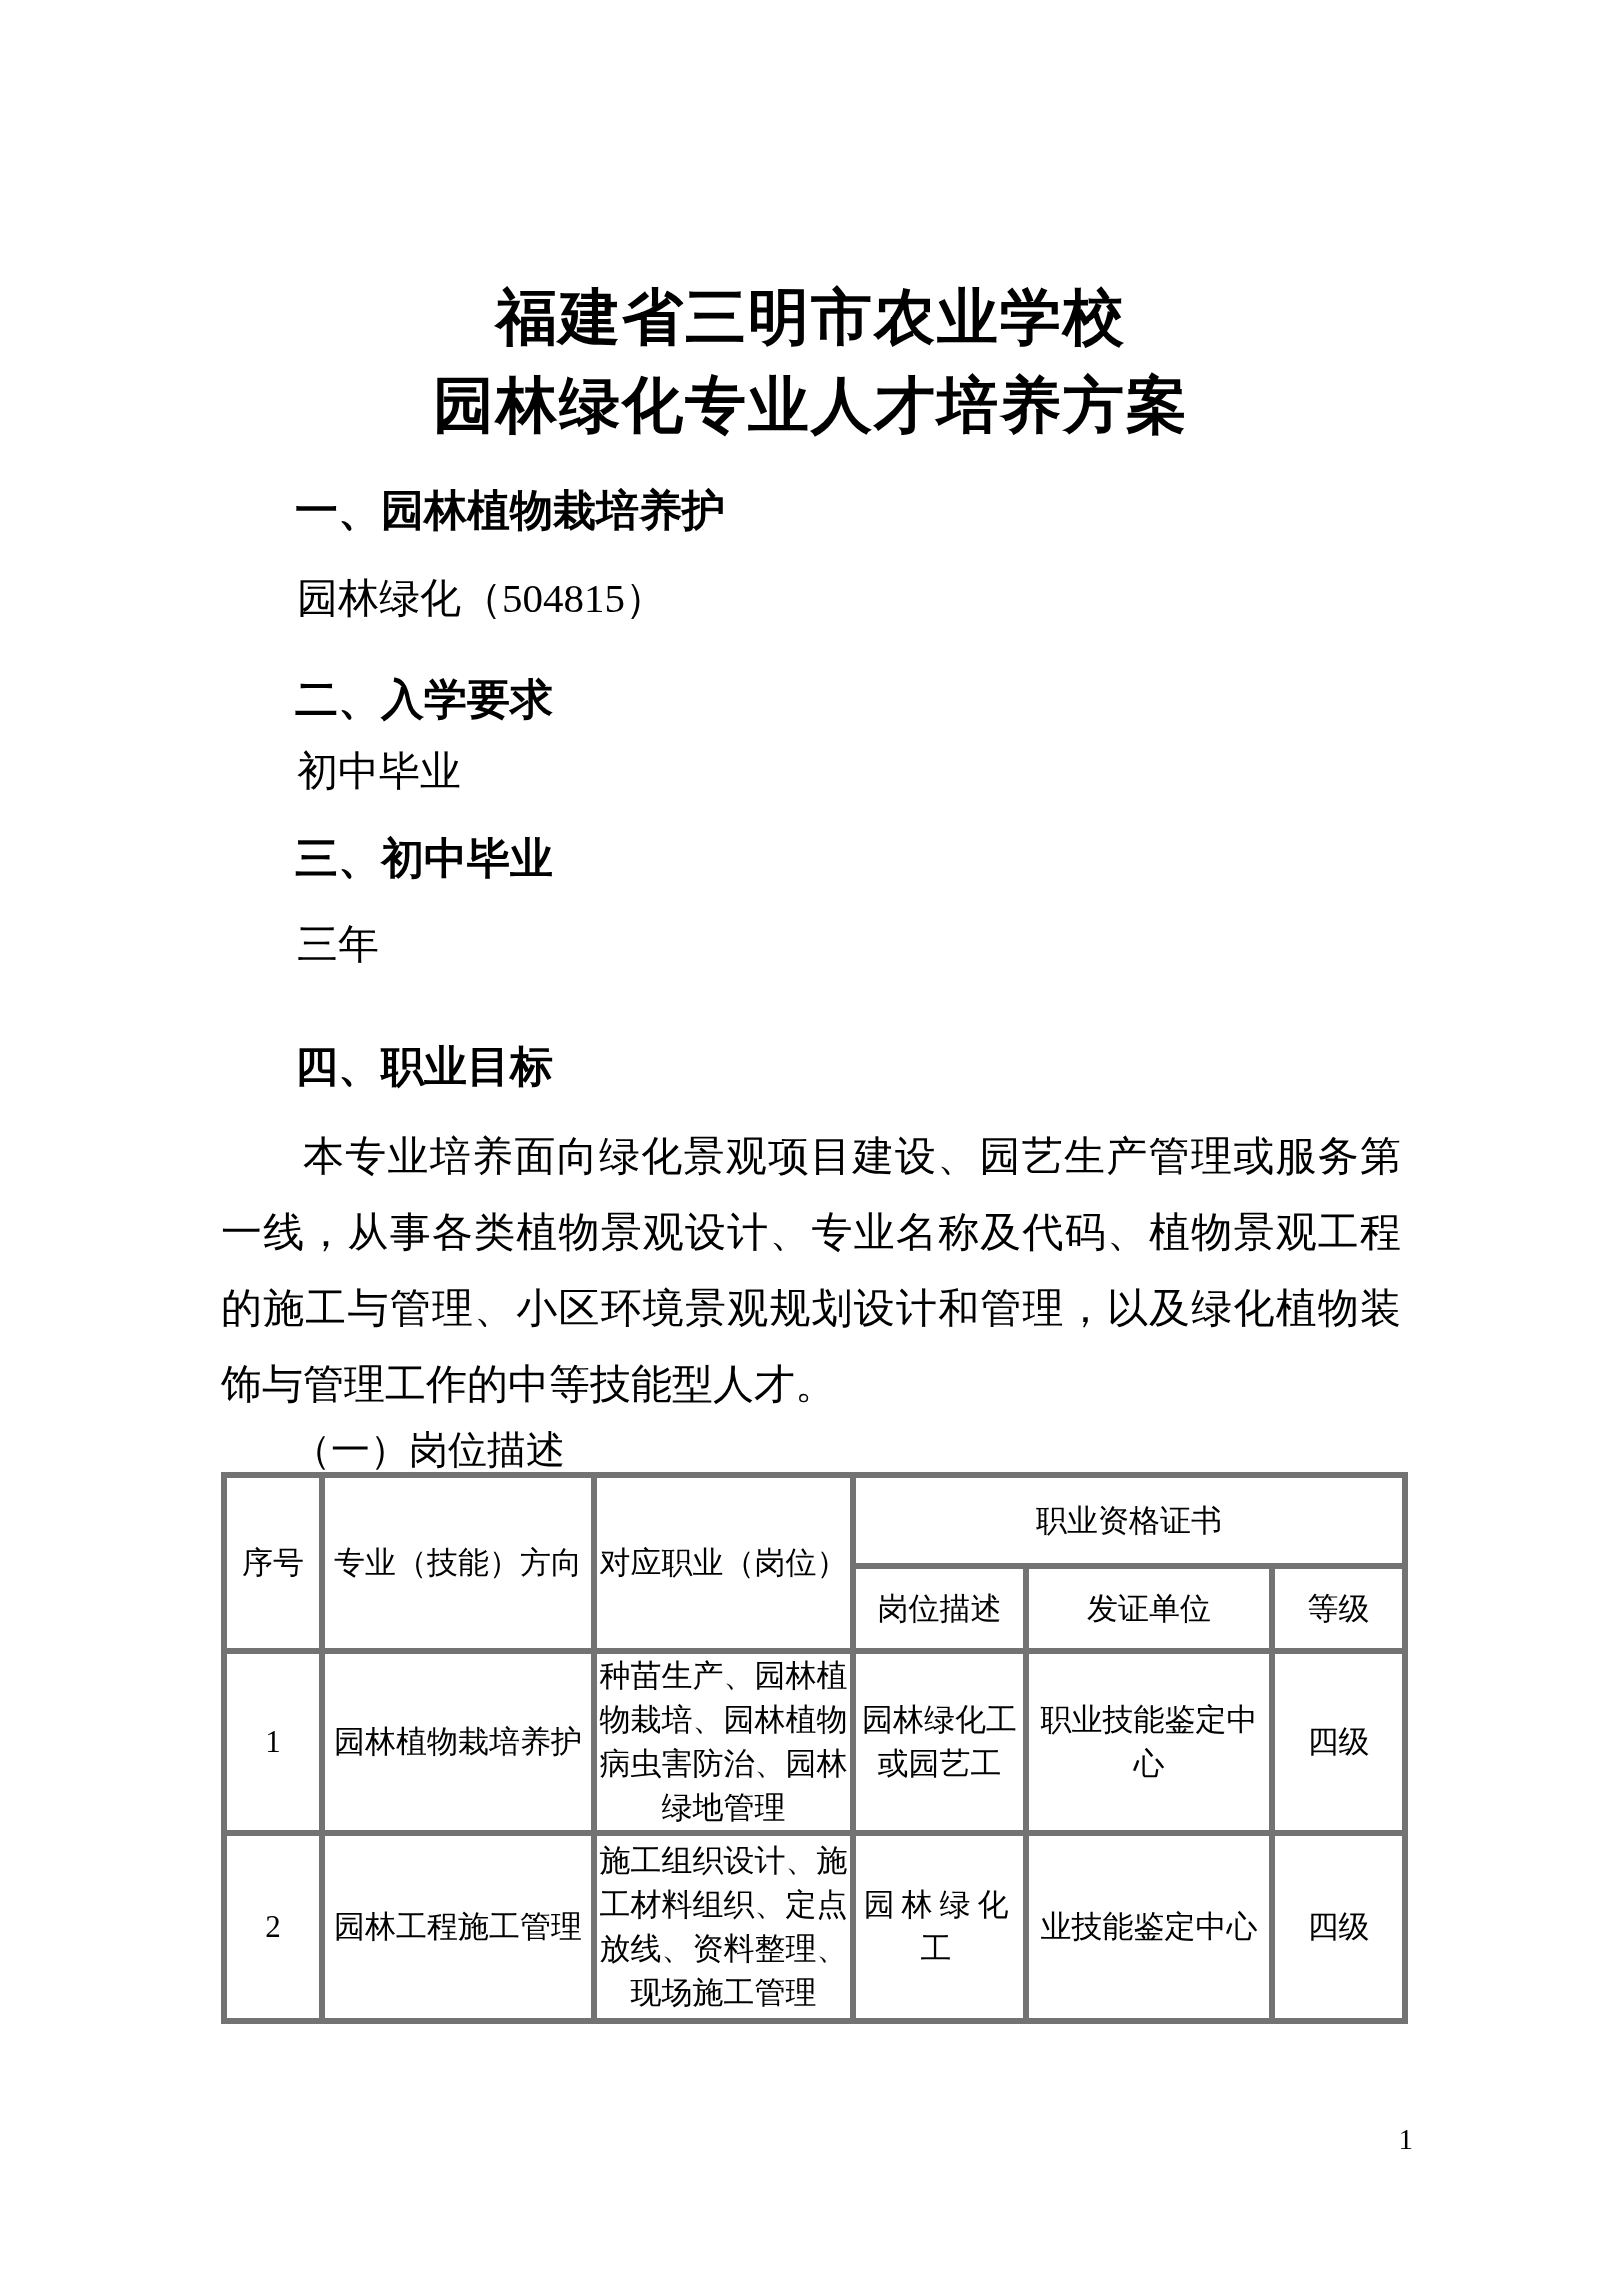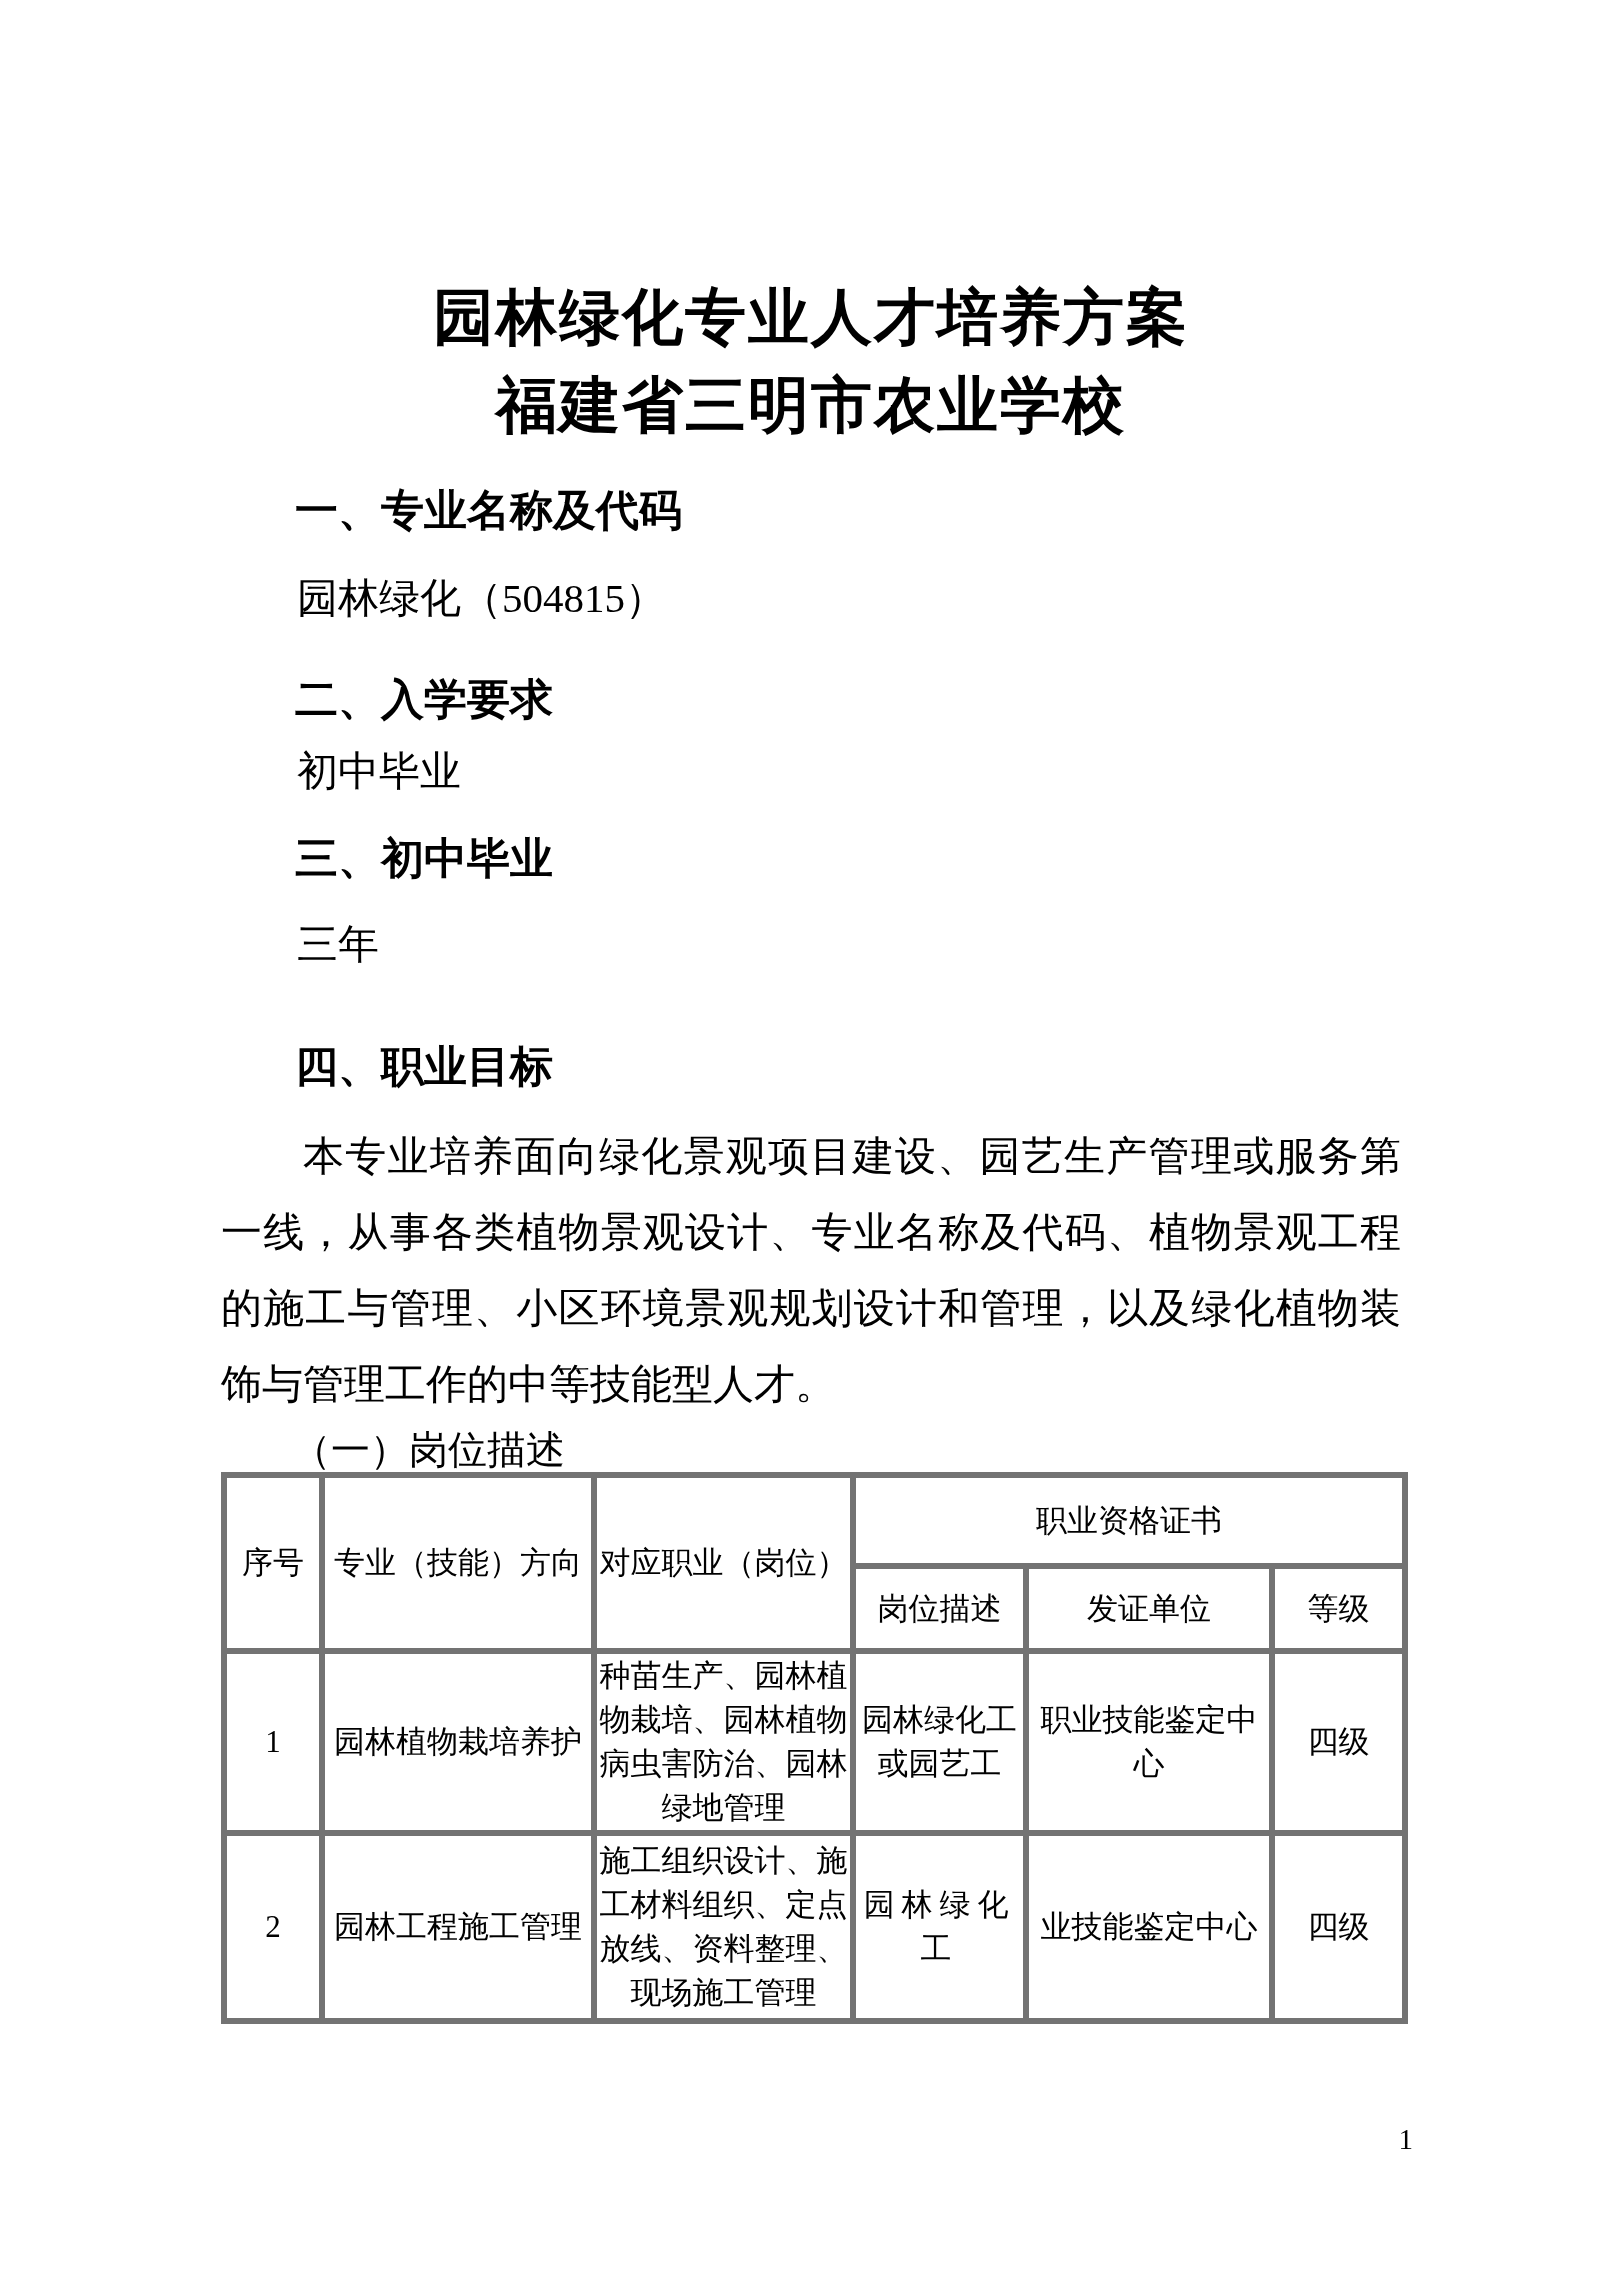--- a/index.html
+++ b/index.html
@@ -94,25 +94,25 @@
     line-height: 33px;
   }
 </style>
 </head>
 <body>
 
 <div class="page">
   <div class="content">
 
     <div class="doc-title">
+      <div>福建省三明市农业学校</div>
       <div>园林绿化专业人才培养方案</div>
-      <div>福建省三明市农业学校</div>
     </div>
 
-    <div class="h2 s1">一、专业名称及代码</div>
+    <div class="h2 s1">一、园林植物栽培养护</div>
     <div class="body-line body-1">园林绿化（504815）</div>
 
     <div class="h2 s2">二、入学要求</div>
     <div class="body-line body-2">初中毕业</div>
 
     <div class="h2 s3">三、初中毕业</div>
     <div class="body-line body-3">三年</div>
 
     <div class="h2 s4">四、职业目标</div>
     <div class="para">本专业培养面向绿化景观项目建设、园艺生产管理或服务第一线，从事各类植物景观设计、专业名称及代码、植物景观工程的施工与管理、小区环境景观规划设计和管理，以及绿化植物装饰与管理工作的中等技能型人才。</div>

